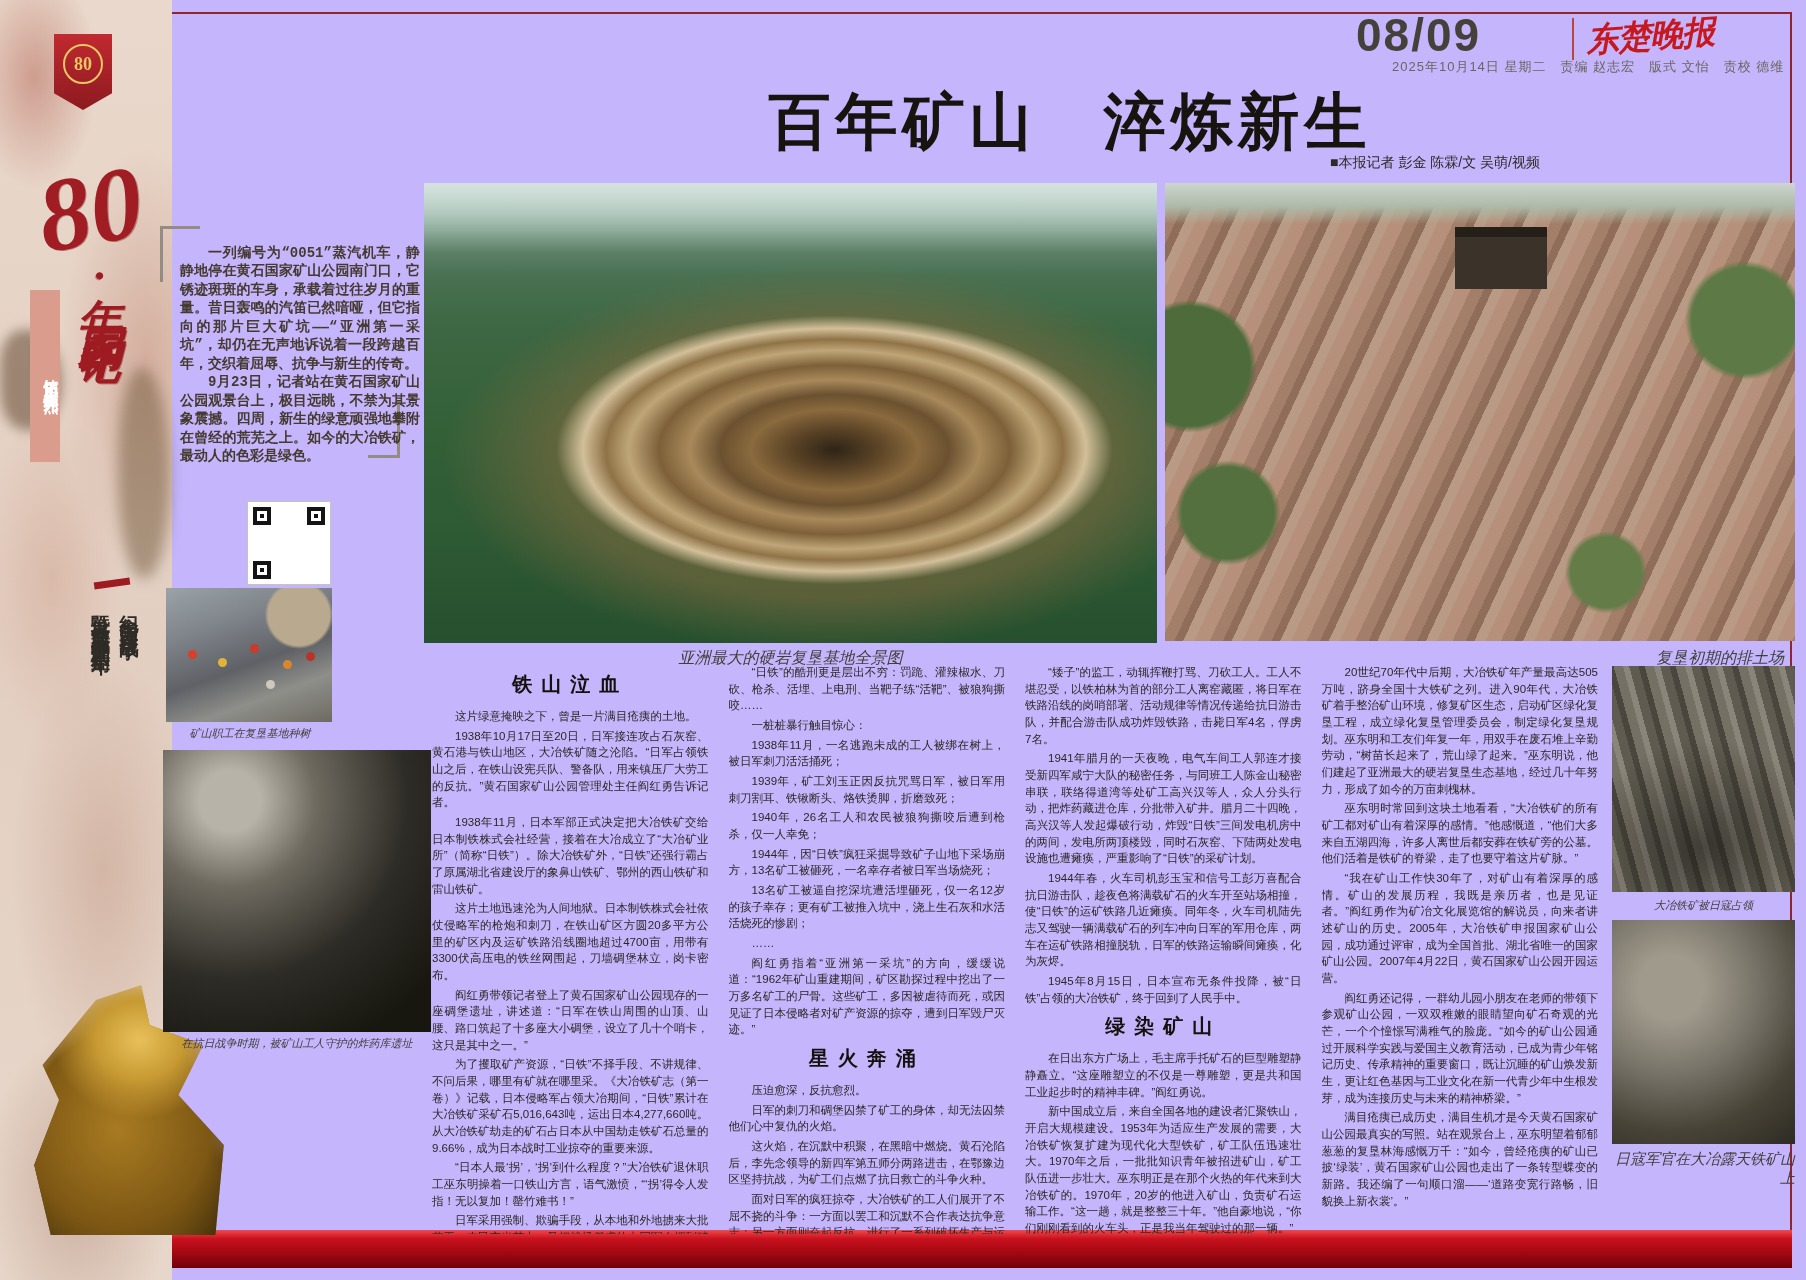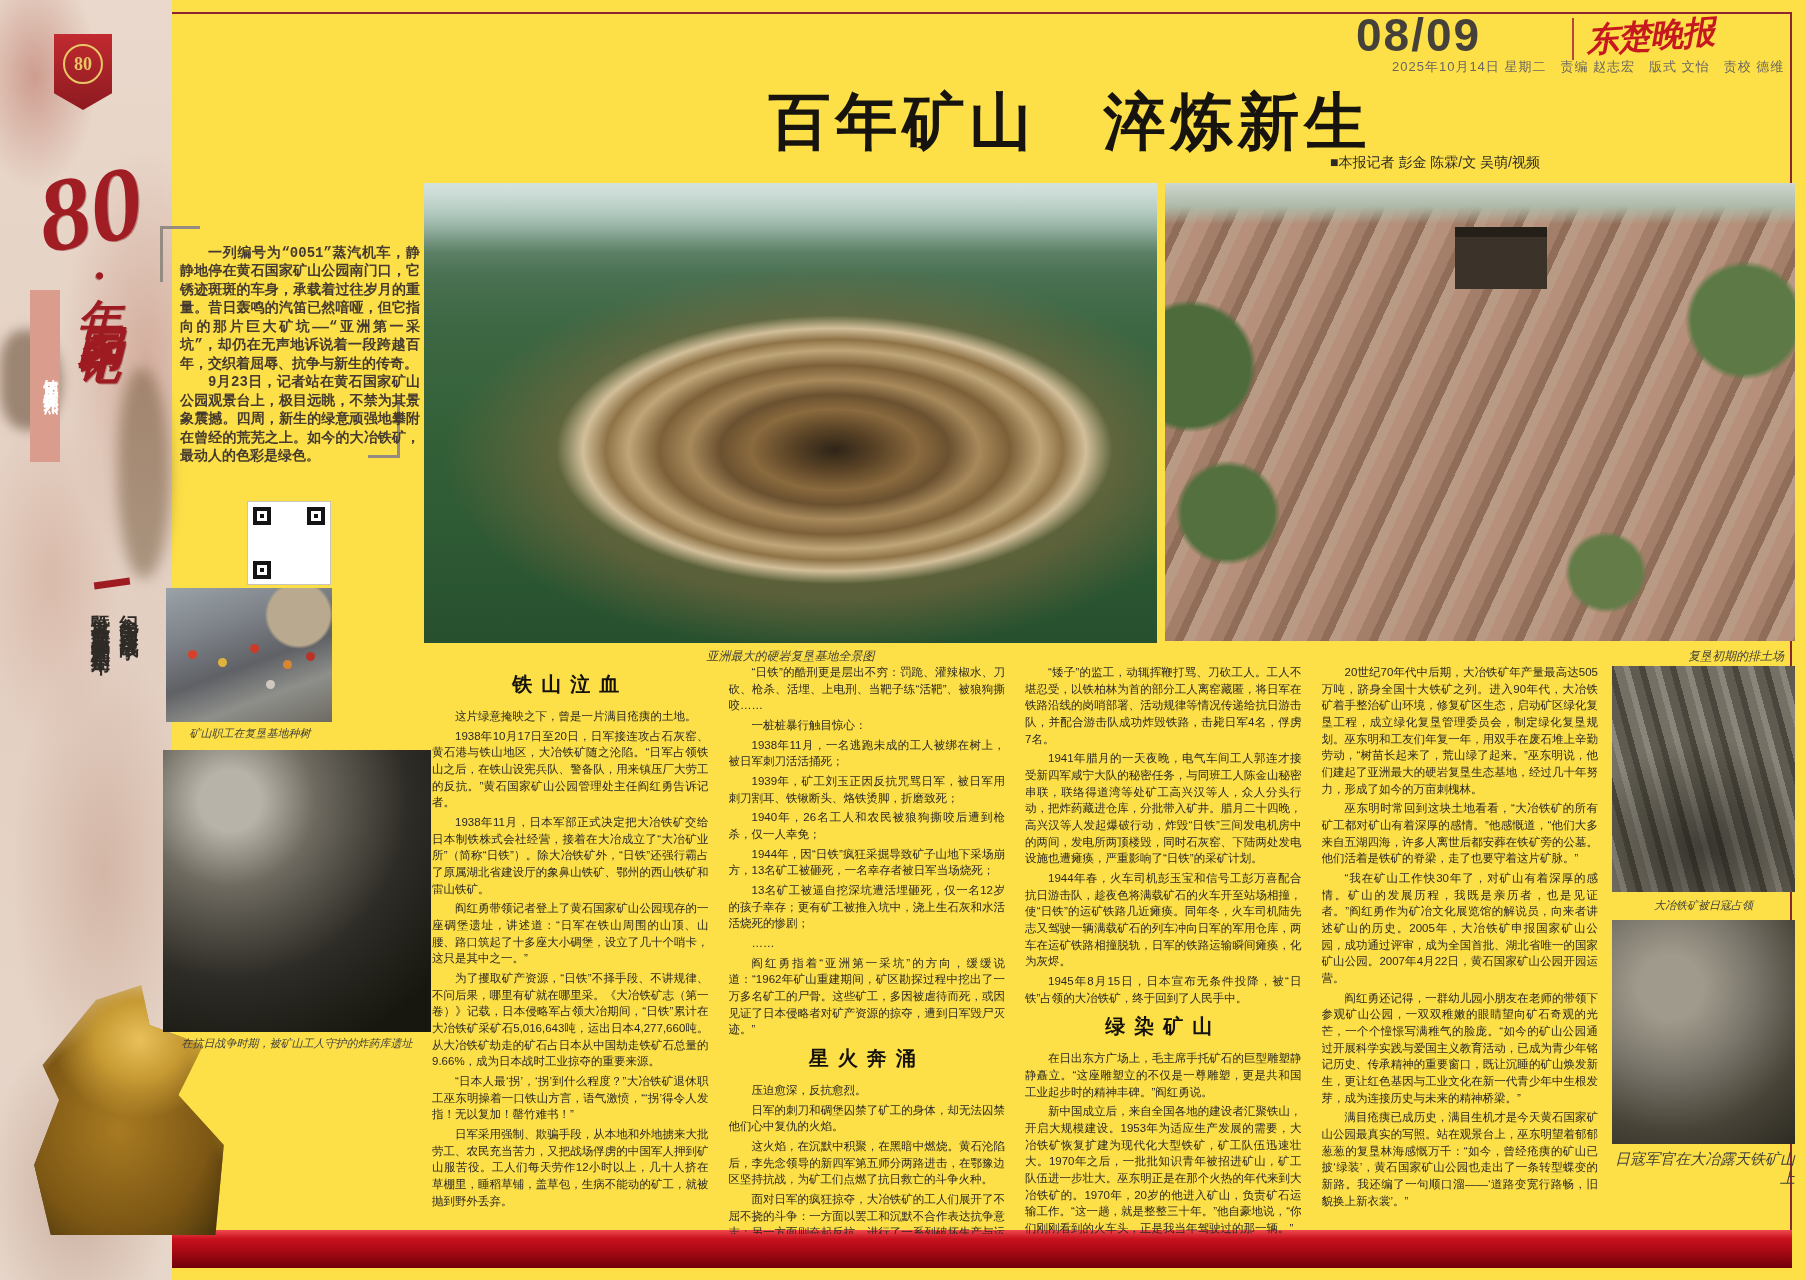--- a/index.html
+++ b/index.html
@@ -1,17 +1,17 @@
 <!DOCTYPE html>
 <html><head>
 <meta charset="utf-8">
 <style>
   * { margin:0; padding:0; box-sizing:border-box; }
   body { background:#d8d4c9; font-family:"Liberation Sans",sans-serif; }
-  .page { position:relative; width:1806px; height:1280px; background:#fde047; overflow:hidden; }
+  .page { position:relative; width:1806px; height:1280px; background:#c4b5fd; overflow:hidden; }
 
   .frame { position:absolute; left:14px; top:12px; right:14px; bottom:12px; border:2px solid #8e2531; }
 
   
   .watercolor { position:absolute; left:0; top:0; width:172px; height:1280px;
     background:
       radial-gradient(ellipse 90px 160px at 20% 6%, rgba(165,70,55,.40), transparent 70%),
       radial-gradient(ellipse 120px 300px at 85% 28%, rgba(190,130,110,.45), transparent 70%),
       radial-gradient(ellipse 100px 240px at 30% 45%, rgba(205,160,140,.45), transparent 70%),
       radial-gradient(ellipse 130px 330px at 60% 68%, rgba(185,140,120,.40), transparent 70%),
@@ -70,21 +70,21 @@
   .qr { position:absolute; left:248px; top:502px; width:82px; height:82px; background-color:#fff;
     background-image:repeating-linear-gradient(0deg,#141414 0 5px,#fff 5px 9px),repeating-linear-gradient(90deg,#141414 0 4px,#fff 4px 9px);
     background-blend-mode:lighten; border:3px solid #fff; outline:1px solid #c9c4ba; }
   .qf { position:absolute; width:18px; height:18px; border:4px solid #141414; background:#fff; }
   .qf b { position:absolute; left:3px; top:3px; width:4px; height:4px; background:#141414; }
   .qf.tl { left:2px; top:2px; } .qf.tr { right:2px; top:2px; } .qf.bl { left:2px; bottom:2px; }
   .qr-caption { position:absolute; left:238px; top:592px; width:104px; text-align:center;
     font-family:"Liberation Serif",serif; font-style:italic; font-size:13px; color:#55504a; }
 
   
-  .caption { position:absolute; font-family:"Liberation Serif",serif; font-style:italic; font-size:12px; color:#403f3a; }
+  .caption { position:absolute; font-family:"Liberation Serif",serif; font-style:italic; font-size:16px; color:#403f3a; }
 
   .photo-main { position:absolute; left:424px; top:183px; width:733px; height:460px;
     background:
       radial-gradient(ellipse 52% 40% at 56% 58%, #2e2417 0%, #5d4527 12%, #8a6a3e 22%, #6b5130 30%, #a7895b 38%, #7d6038 46%, #bfa678 54%, #8f7347 60%, #d2bf9a 66%, rgba(210,191,154,0) 73%),
       radial-gradient(ellipse 70% 55% at 56% 60%, rgba(130,105,64,.55) 55%, rgba(0,0,0,0) 76%),
       linear-gradient(180deg,#b7cdc6 0%,#8aab9b 7%,#63866e 13%,#4a7152 20%,#3c6742 32%,#346038 55%,#2e5a34 75%,#27502e 100%); }
   .photo-main .haze { position:absolute; left:0; top:0; width:100%; height:70px;
     background:linear-gradient(180deg,rgba(220,232,228,.8),rgba(220,232,228,0)); }
 
   .photo-right { position:absolute; left:1165px; top:183px; width:630px; height:458px;
@@ -199,20 +199,21 @@
 
   <div class="photo-hist2"></div>
   <div class="caption" style="left:1612px; top:1150px; width:183px; text-align:right; font-size:15px;">日寇军官在大冶露天铁矿山上</div>
 
   <div class="cols">
     <div class="col">
       <div class="subhead">铁山泣血</div>
       <p>这片绿意掩映之下，曾是一片满目疮痍的土地。</p>
       <p>1938年10月17日至20日，日军接连攻占石灰窑、黄石港与铁山地区，大冶铁矿随之沦陷。“日军占领铁山之后，在铁山设宪兵队、警备队，用来镇压厂大劳工的反抗。”黄石国家矿山公园管理处主任阎红勇告诉记者。</p>
       <p>1938年11月，日本军部正式决定把大冶铁矿交给日本制铁株式会社经营，接着在大冶成立了“大冶矿业所”（简称“日铁”）。除大冶铁矿外，“日铁”还强行霸占了原属湖北省建设厅的象鼻山铁矿、鄂州的西山铁矿和雷山铁矿。</p>
+      <p>这片土地迅速沦为人间地狱。日本制铁株式会社依仗侵略军的枪炮和刺刀，在铁山矿区方圆20多平方公里的矿区内及运矿铁路沿线圈地超过4700亩，用带有3300伏高压电的铁丝网围起，刀墙碉堡林立，岗卡密布。</p>
       <p>阎红勇带领记者登上了黄石国家矿山公园现存的一座碉堡遗址，讲述道：“日军在铁山周围的山顶、山腰、路口筑起了十多座大小碉堡，设立了几十个哨卡，这只是其中之一。”</p>
       <p>为了攫取矿产资源，“日铁”不择手段、不讲规律、不问后果，哪里有矿就在哪里采。《大冶铁矿志（第一卷）》记载，日本侵略军占领大冶期间，“日铁”累计在大冶铁矿采矿石5,016,643吨，运出日本4,277,660吨。从大冶铁矿劫走的矿石占日本从中国劫走铁矿石总量的9.66%，成为日本战时工业掠夺的重要来源。</p>
       <p>“日本人最‘拐’，‘拐’到什么程度？”大冶铁矿退休职工巫东明操着一口铁山方言，语气激愤，“‘拐’得令人发指！无以复加！罄竹难书！”</p>
       <p>日军采用强制、欺骗手段，从本地和外地掳来大批劳工、农民充当苦力，又把战场俘虏的中国军人押到矿山服苦役。工人们每天劳作12小时以上，几十人挤在草棚里，睡稻草铺，盖草包，生病不能动的矿工，就被抛到野外丢弃。</p>
     </div>
     <div class="col">
       <p>“日铁”的酷刑更是层出不穷：罚跪、灌辣椒水、刀砍、枪杀、活埋、上电刑、当靶子练“活靶”、被狼狗撕咬……</p>
       <p>一桩桩暴行触目惊心：</p>
       <p>1938年11月，一名逃跑未成的工人被绑在树上，被日军刺刀活活捅死；</p>
       <p>1939年，矿工刘玉正因反抗咒骂日军，被日军用刺刀割耳、铁锹断头、烙铁烫脚，折磨致死；</p>

